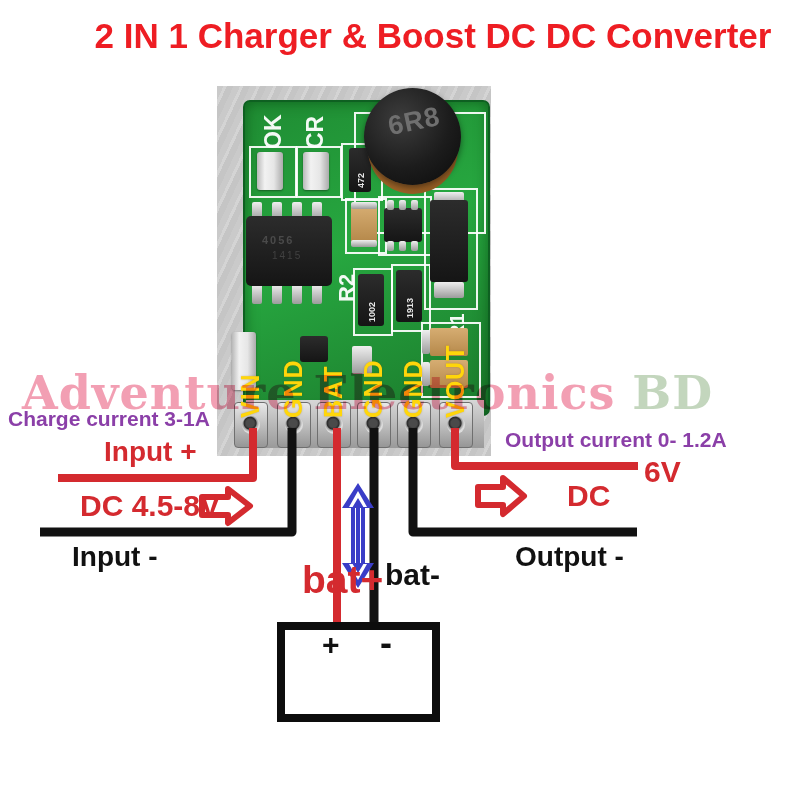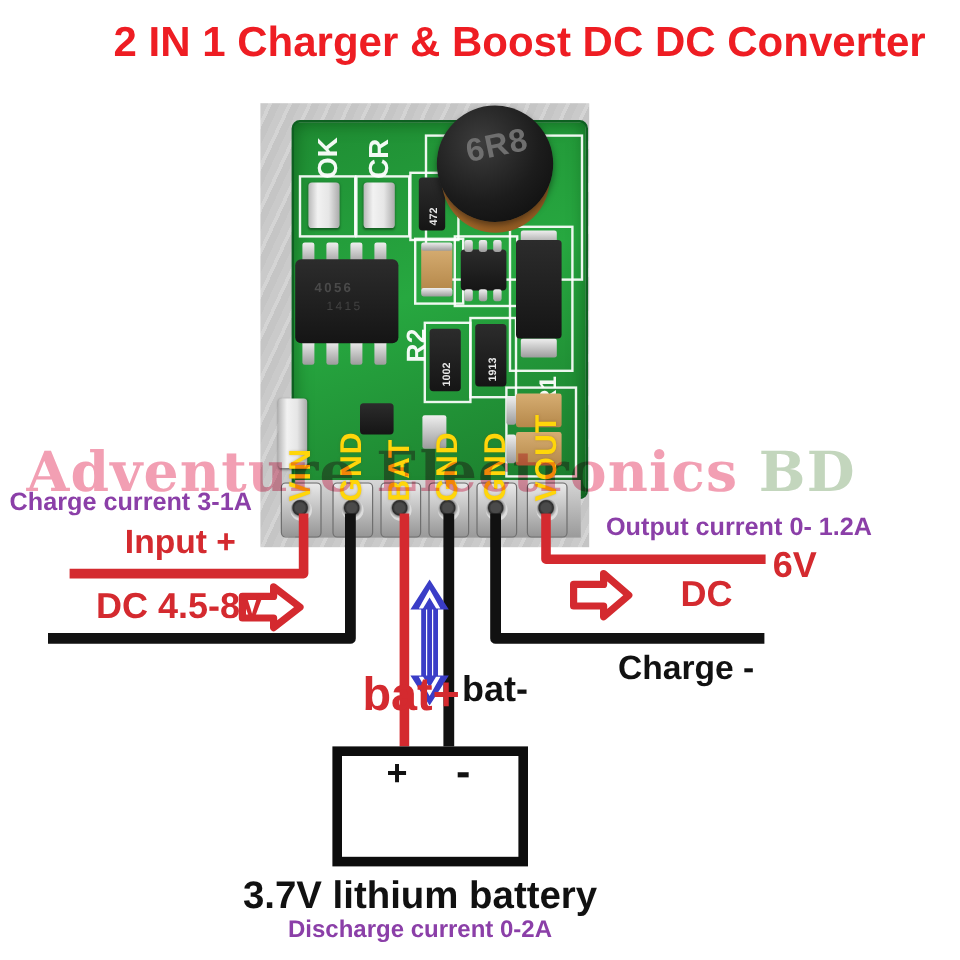--- a/index.html
+++ b/index.html
@@ -165,28 +165,27 @@
     <polygon points="478,487 503,487 503,478 524,496 503,514 503,505 478,505" fill="#ffffff" stroke="#d42a2f" stroke-width="6" stroke-linejoin="round"></polygon>
 
     <polygon points="358,483 342,508 351,508 351,563 342,563 358,588 374,563 365,563 365,508 374,508" fill="#3a3dc7"></polygon>
     <polygon points="358,491 349,507 355,507 355,564 349,564 358,580 367,564 361,564 361,507 367,507" fill="#ffffff"></polygon>
     <polygon points="358,498 352,508 356,508 356,563 352,563 358,573 364,563 360,563 360,508 364,508" fill="#3a3dc7"></polygon>
   </svg>
 
   <div class="abs purple" style="left:8px;top:407px;">Charge current 3-1A</div>
   <div class="abs redtxt" style="left:68px;top:436px;font-size:28px;">Input +</div>
   <div class="abs redtxt" style="left:44px;top:489px;font-size:30px;">DC 4.5-8V</div>
+  <div class="abs blktxt" style="left:72px;top:541px;font-size:28px;">Input -</div>
 
   <div class="abs purple" style="left:505px;top:404px;margin-top:24px;">Output current 0- 1.2A</div>
   <div class="abs redtxt" style="left:531px;top:479px;font-size:30px;">DC</div>
   <div class="abs redtxt" style="left:608px;top:455px;font-size:30px;">6V</div>
-  <div class="abs blktxt" style="left:515px;top:541px;font-size:28px;">Charge -</div>
+  <div class="abs blktxt" style="left:515px;top:541px;font-size:28px;">Output -</div>
 
   <div class="abs redtxt" style="left:266px;top:558px;font-size:39px;">bat+</div>
   <div class="abs blktxt" style="left:385px;top:558px;font-size:30px;">bat-</div>
 
   <div class="abs batbox"></div>
   <div class="abs blktxt" style="left:322px;top:628px;font-size:30px;">+</div>
   <div class="abs blktxt" style="left:380px;top:622px;font-size:36px;">-</div>
-  <div class="abs blktxt" style="left:180px;top:728px;width:340px;text-align:center;font-size:32px;">3.7V lithium battery</div>
-  <div class="abs purple" style="left:180px;top:764px;width:340px;text-align:center;font-size:20px;">Discharge current 0-2A</div>
 
 </div>
 
 </body></html>

